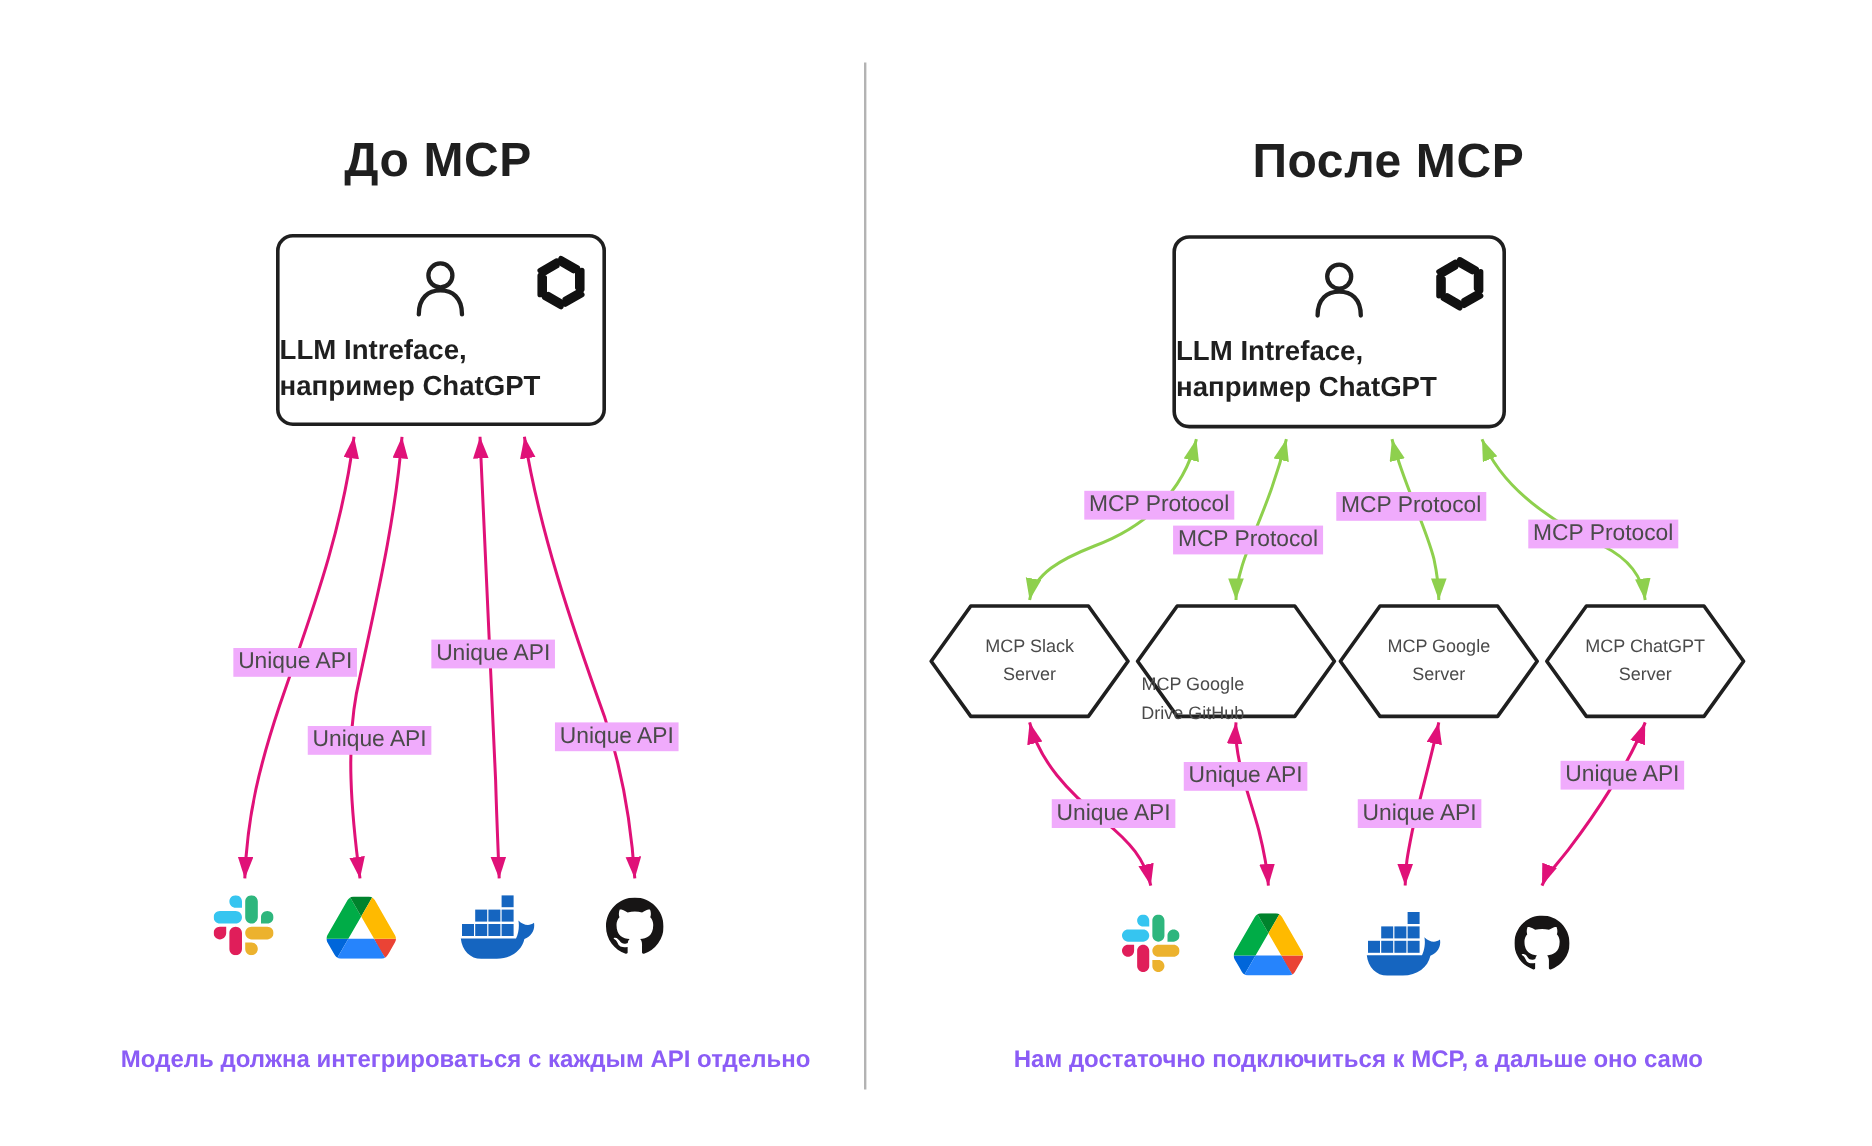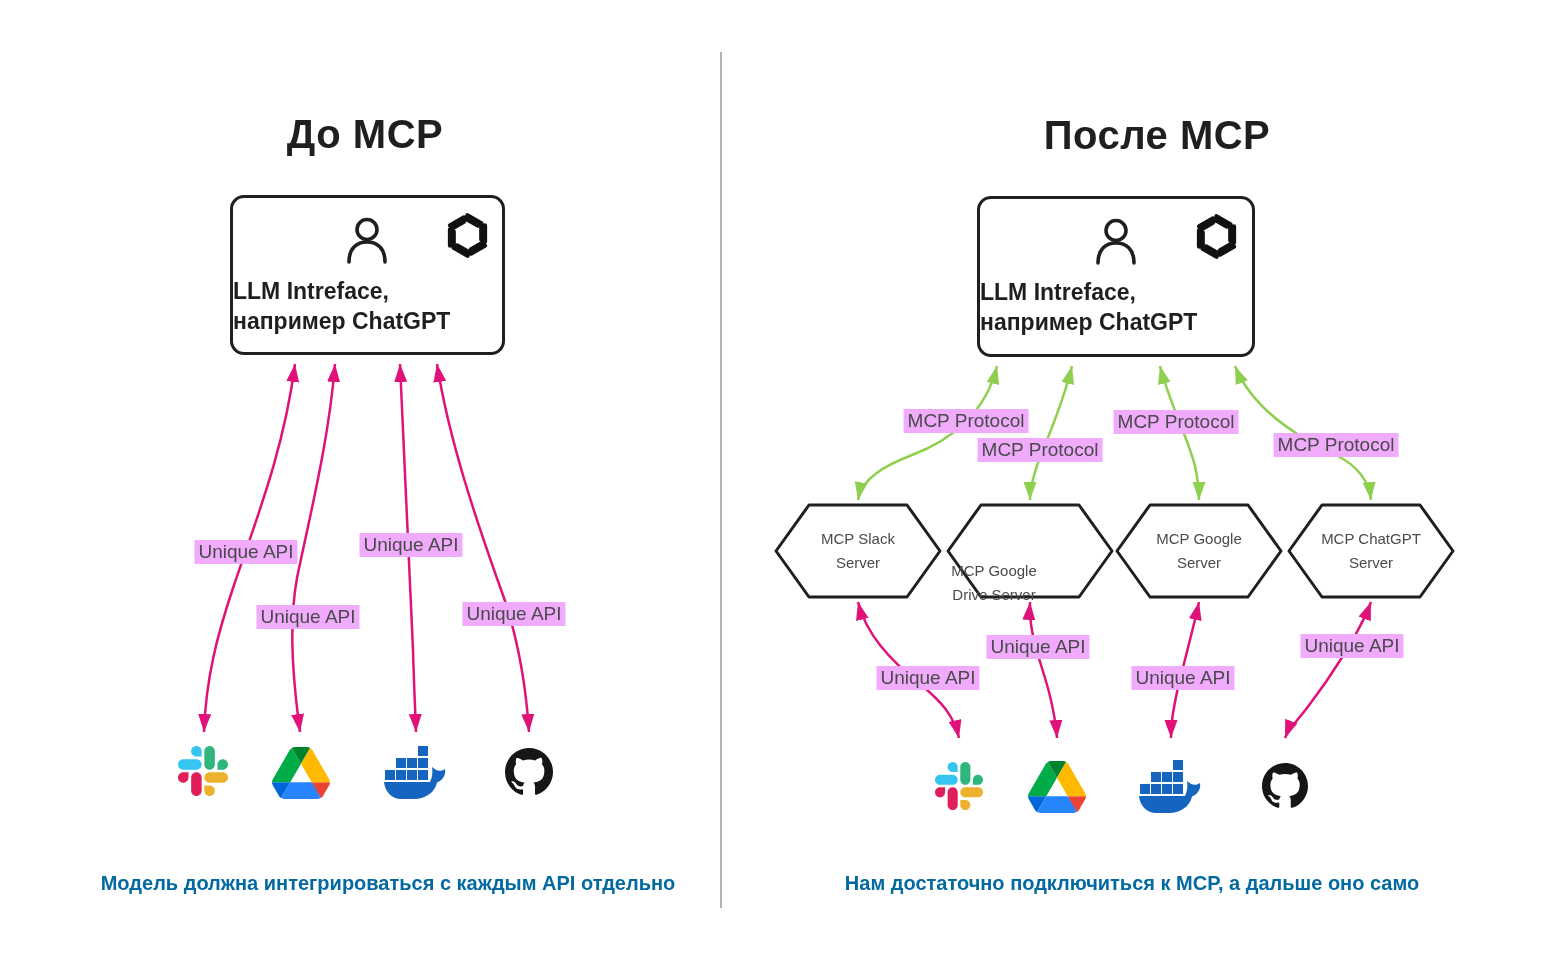--- a/index.html
+++ b/index.html
@@ -22,21 +22,21 @@
   .float-label{
     transform:translate(-50%,-50%);white-space:nowrap;
     font-size:19px;color:#4a4a4a;background:#f0abfc;padding:1px 4px;
   }
   .hex-label{
     width:150px;transform:translate(-50%,-50%);text-align:center;
     font-size:15px;color:#4a4a4a;line-height:24px;
   }
   .caption{
     transform:translateX(-50%);white-space:nowrap;
-    font-size:20px;font-weight:bold;color:#0369a1;
+    font-size:20px;font-weight:bold;color:#8b5cf6;
   }
   svg{display:block;}
 </style>
 </head>
 <body>
 
 <div class="canvas">
 
   <svg class="abs" style="left:0;top:0;" width="1560" height="955" viewBox="0 0 1560 955">
     <defs>
@@ -173,21 +173,21 @@
   <div class="abs float-label" style="left:1040px;top:450px;">MCP Protocol</div>
   <div class="abs float-label" style="left:1176px;top:422px;">MCP Protocol</div>
   <div class="abs float-label" style="left:1336px;top:445px;">MCP Protocol</div>
 
   <div class="abs hex-label" style="left:858px;top:551px;">
     <div>MCP Slack</div>
     <div>Server</div>
   </div>
   <div class="abs hex-label" style="left:994px;top:551px;margin-top:32px;">
     <div>MCP Google</div>
-    <div>Drive Server</div>
+    <div>Drive GitHub</div>
   </div>
   <div class="abs hex-label" style="left:1199px;top:551px;">
     <div>MCP Google</div>
     <div>Server</div>
   </div>
   <div class="abs hex-label" style="left:1371px;top:551px;">
     <div>MCP ChatGPT</div>
     <div>Server</div>
   </div>
 

